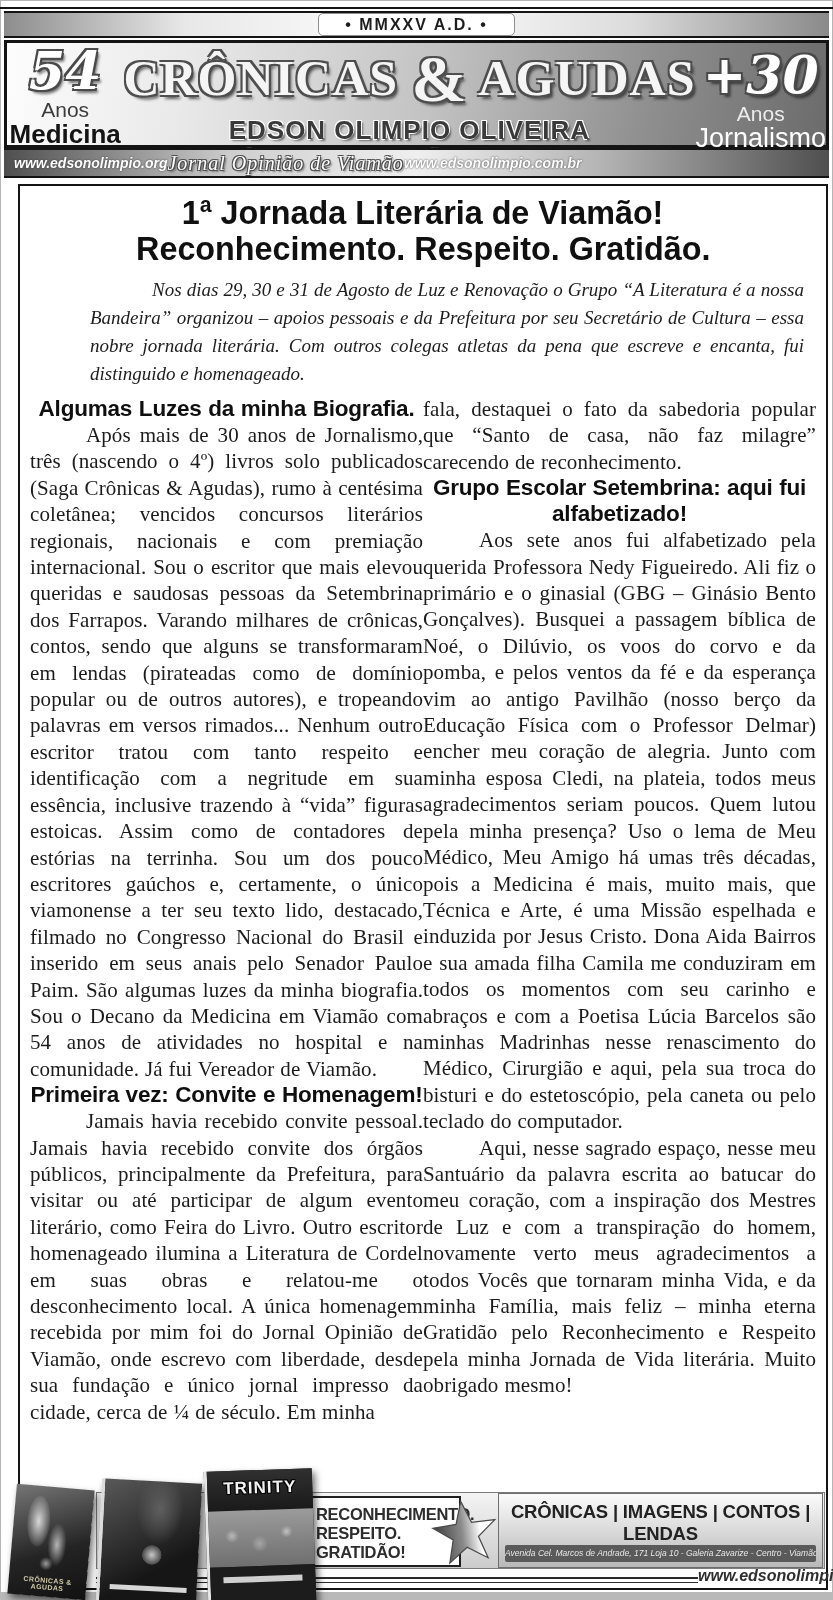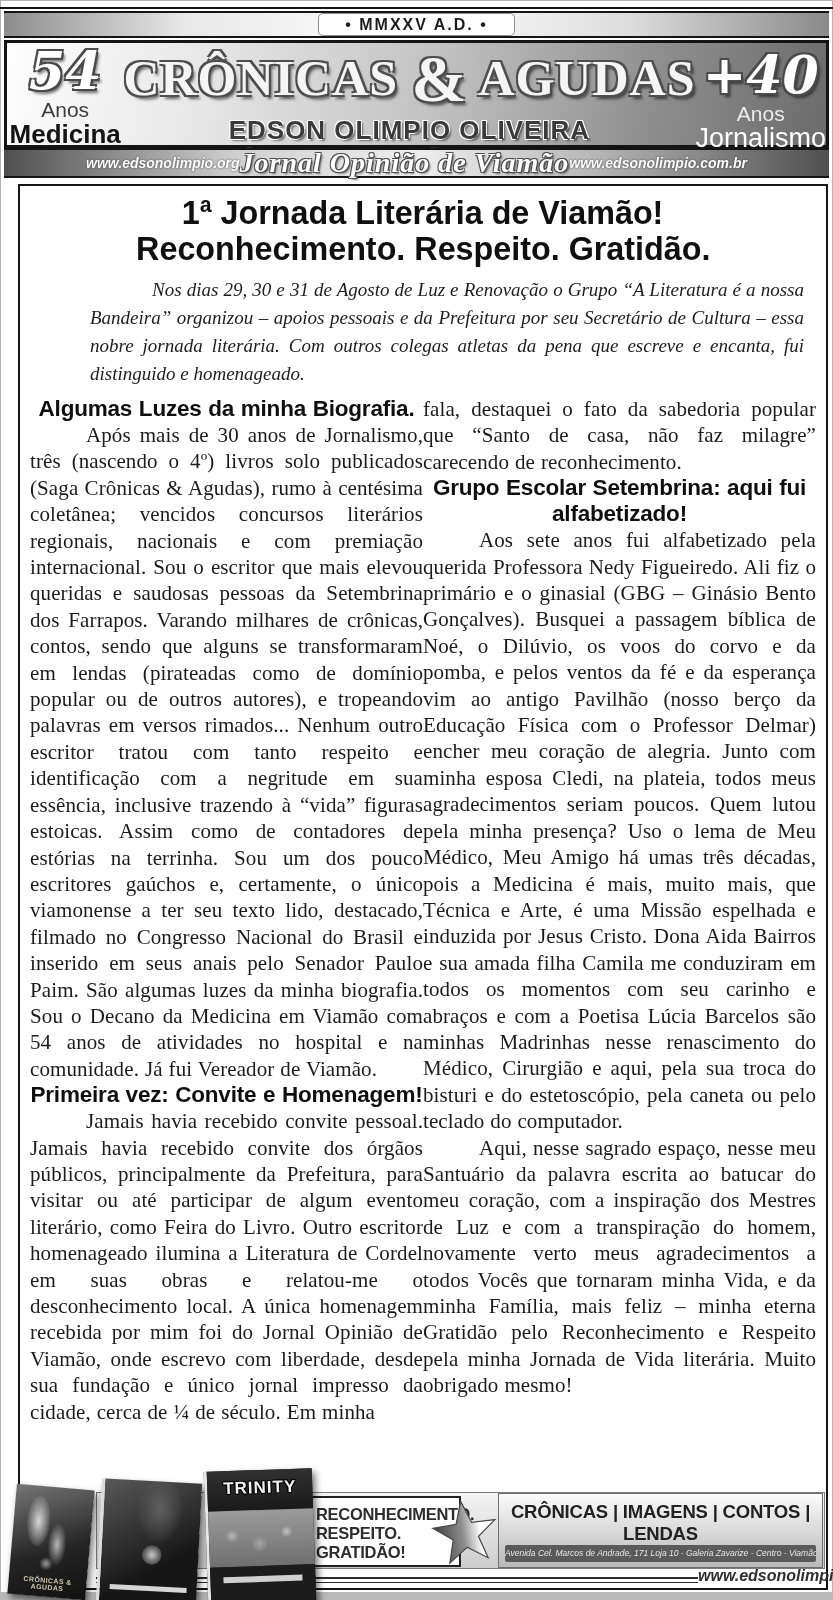--- a/index.html
+++ b/index.html
@@ -33,24 +33,24 @@
       text-shadow:-2px -2px 0 #4e4e4e,2px -2px 0 #4e4e4e,-2px 2px 0 #4e4e4e,2px 2px 0 #4e4e4e,3px 4px 3px rgba(0,0,0,.6);}
   .mast-title .amp{font-size:66px;vertical-align:-6px;}
   .mast-author{font-family:"Liberation Sans",sans-serif;font-weight:bold;font-size:26px;letter-spacing:1px;color:#3a3a3a;margin-top:5px;
       text-shadow:-1px -1px 0 #fdfdfd,1px -1px 0 #fdfdfd,-1px 1px 0 #fdfdfd,2px 2px 2px rgba(0,0,0,.45);}
   .mast-roles{font-family:"Liberation Sans",sans-serif;font-weight:bold;font-size:19px;letter-spacing:2px;color:#e4e4e4;margin-top:6px;
       text-shadow:-1px -1px 0 #565656,1px -1px 0 #565656,-1px 1px 0 #565656,1px 1px 0 #565656,2px 2px 2px rgba(0,0,0,.4);}
   
   .url-strip{position:absolute;top:148px;left:4px;right:4px;height:30px;box-sizing:border-box;
       border-top:2px solid #141414;border-bottom:2px solid #141414;
       background:linear-gradient(to right,#4f4f4f,#cfcfcf 28%,#efefef 50%,#b5b5b5 72%,#4f4f4f);
-      display:flex;align-items:center;justify-content:center;padding:0 20px;}
+      display:flex;align-items:center;justify-content:flex-start;padding:0 10px;}
   .url-small{font-family:"Liberation Sans",sans-serif;font-style:italic;font-weight:bold;font-size:14px;color:#ffffff;
       text-shadow:0 0 2px #333;}
-  .strip-center{font-weight:bold;font-style:italic;font-size:28px;color:#ffffff;letter-spacing:1px;
+  .strip-center{font-weight:normal;font-style:italic;font-size:20px;color:#ffffff;letter-spacing:1px;
       text-shadow:-1px -1px 0 #4e4e4e,1px -1px 0 #4e4e4e,-1px 1px 0 #4e4e4e,1px 1px 0 #4e4e4e,2px 2px 2px rgba(0,0,0,.5);}
   
   .frame{position:absolute;top:184px;left:18px;right:5px;height:1406px;box-sizing:border-box;
       border:2px solid #141414;background:#ffffff;padding:4px 8px;}
   .headline{text-align:center;margin-top:4px;line-height:36px;
       font-family:"Liberation Sans",sans-serif;font-weight:bold;font-size:34px;color:#101010;}
   .headline .squeeze{display:inline-block;transform:scaleX(.95);transform-origin:center;white-space:nowrap;}
   .lead{margin:10px 14px 0 62px;text-align:justify;text-indent:62px;
       font-style:italic;font-size:19px;line-height:28px;color:#1d1d1d;}
   .cols{display:flex;margin-top:8px;height:1098px;overflow:hidden;padding:0 2px;}
@@ -126,21 +126,21 @@
       <div class="badge-num">54</div>
       <div class="badge-unit-left">Anos</div>
       <div class="badge-field-left">Medicina</div>
     </div>
     <div class="mast-center">
       <div class="mast-title"><span>CRÔNICAS</span> <span class="amp">&amp;</span> <span>AGUDAS</span></div>
       <div class="mast-author">EDSON OLIMPIO OLIVEIRA</div>
       <div class="mast-roles">MÉDICO | CIRURGIÃO | ESCRITOR</div>
     </div>
     <div class="badge badge-right">
-      <div class="badge-num">+40</div>
+      <div class="badge-num">+30</div>
       <div class="badge-unit-right">Anos</div>
       <div class="badge-field-right">Jornalismo</div>
     </div>
   </div>
 
   <div class="url-strip">
     <span class="url-small">www.edsonolimpio.org</span>
     <span class="strip-center">Jornal Opinião de Viamão</span>
     <span class="url-small">www.edsonolimpio.com.br</span>
   </div>

